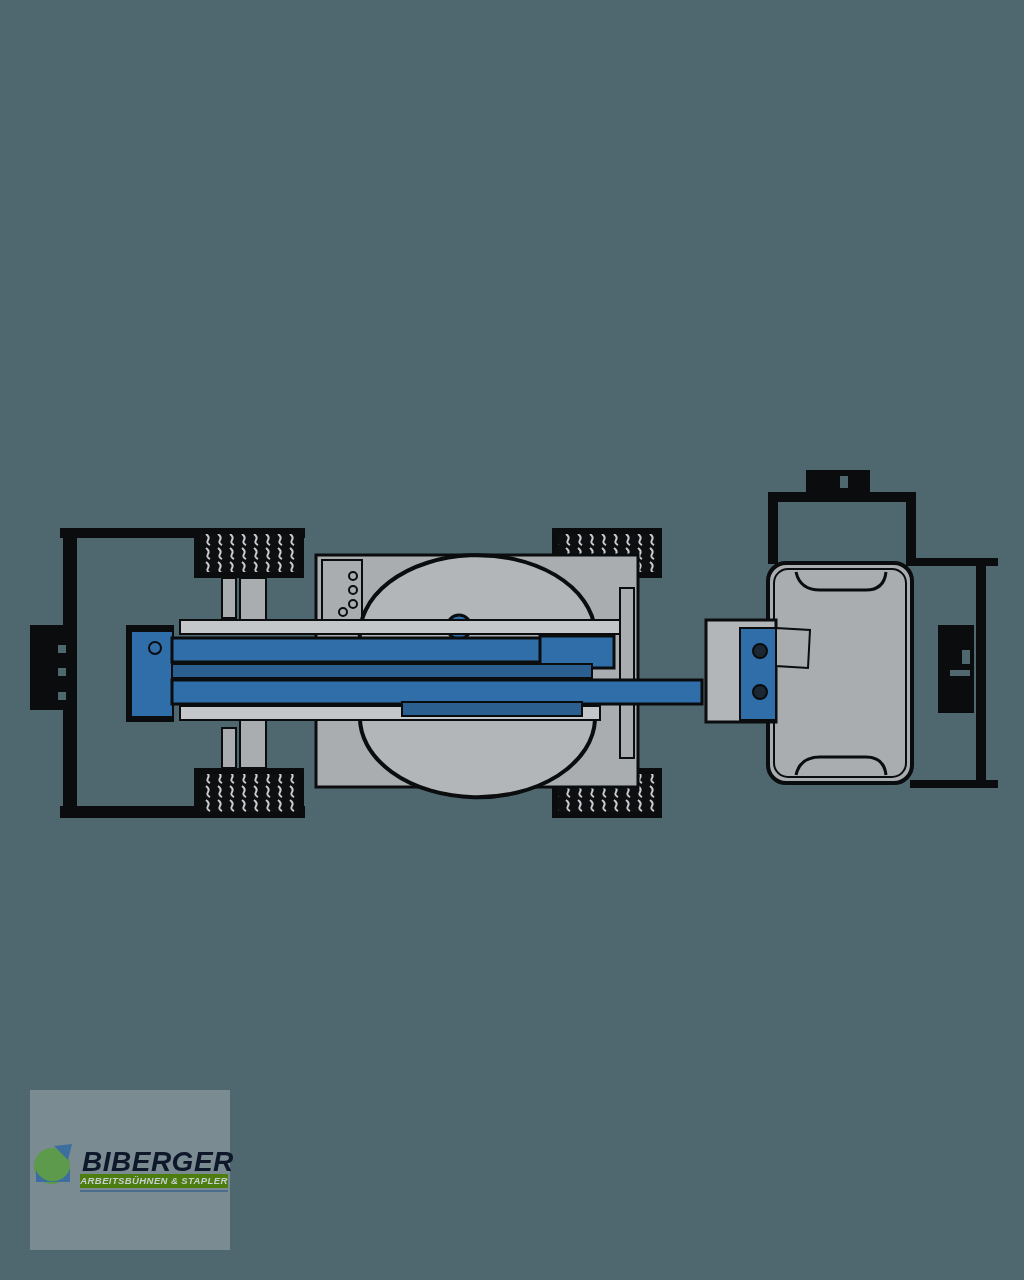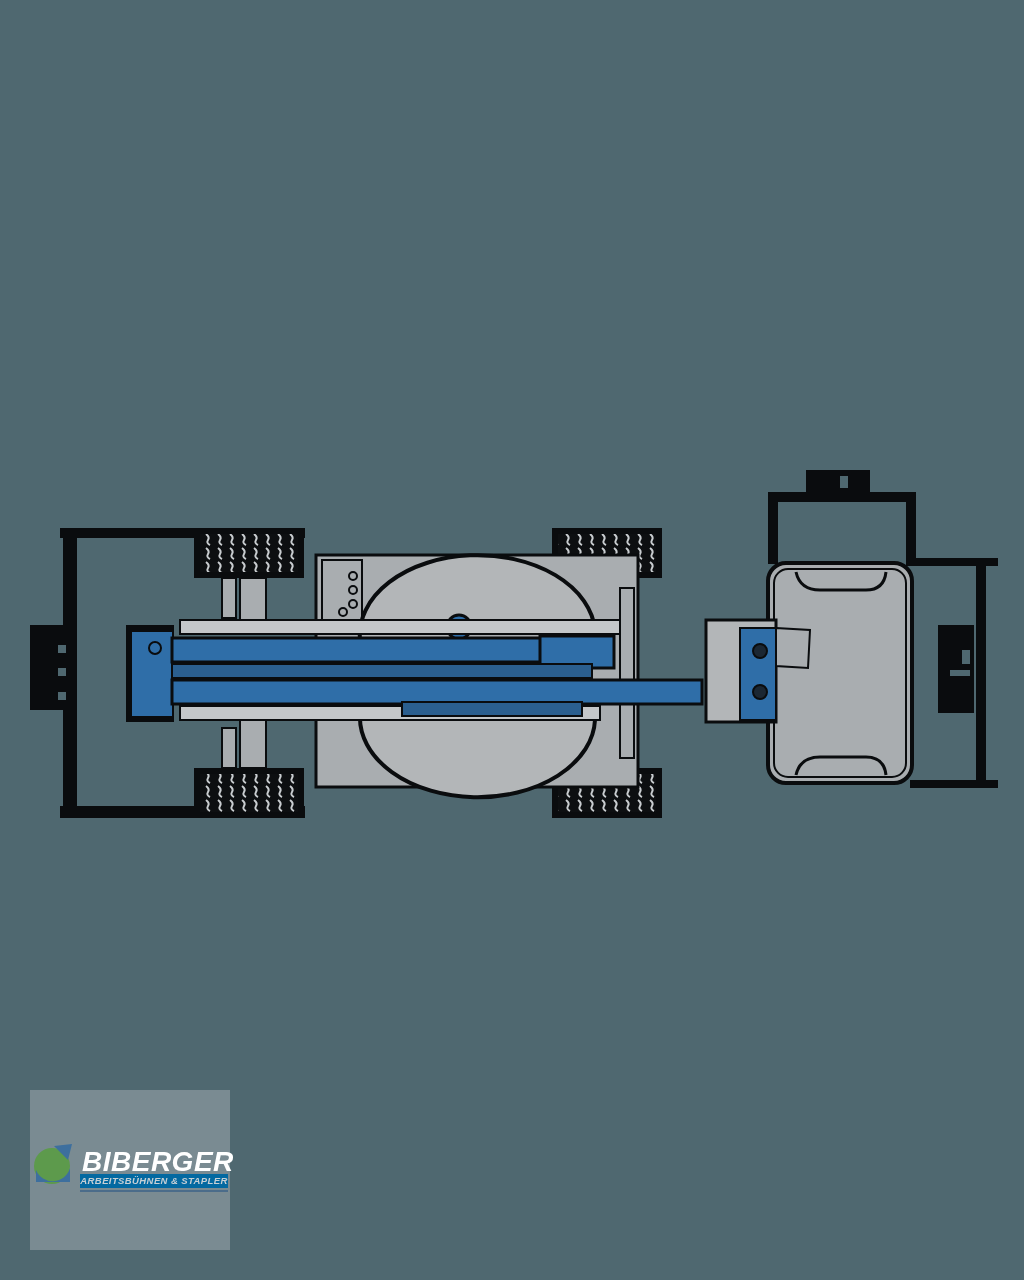--- a/index.html
+++ b/index.html
@@ -1,21 +1,21 @@
 <!DOCTYPE html>
 <html><head>
 <meta charset="utf-8">
 <style>
   html,body{margin:0;padding:0;}
   body{width:1024px;height:1280px;background:#4f6870;position:relative;overflow:hidden;font-family:"Liberation Sans",sans-serif;}
   #drawing{position:absolute;left:0;top:0;width:1024px;height:1280px;}
   #logo-box{position:absolute;left:30px;top:1090px;width:200px;height:160px;background:#7a8b92;}
   #logo-badge{position:absolute;left:2px;top:52px;width:44px;height:44px;}
-  #logo-title{position:absolute;left:52px;top:56px;font-family:"Liberation Sans",sans-serif;font-weight:bold;font-style:italic;font-size:28px;color:#ffffff;letter-spacing:0.5px;}
-  #logo-sub{position:absolute;left:50px;top:84px;width:148px;height:14px;background:#0369a1;color:#c7d0d5;font-weight:bold;font-style:italic;font-size:9.5px;line-height:14px;text-align:center;letter-spacing:0.4px;white-space:nowrap;overflow:hidden;}
+  #logo-title{position:absolute;left:52px;top:56px;font-family:"Liberation Sans",sans-serif;font-weight:bold;font-style:italic;font-size:28px;color:#0f172a;letter-spacing:0.5px;}
+  #logo-sub{position:absolute;left:50px;top:84px;width:148px;height:14px;background:#4d7c0f;color:#c7d0d5;font-weight:bold;font-style:italic;font-size:9.5px;line-height:14px;text-align:center;letter-spacing:0.4px;white-space:nowrap;overflow:hidden;}
   #logo-line{position:absolute;left:50px;top:100px;width:148px;height:2px;background:#4b6c8a;}
 </style>
 </head>
 <body>
 
 <svg id="drawing" viewBox="0 0 1024 1280" xmlns="http://www.w3.org/2000/svg">
   <defs>
     <pattern id="tread" width="12" height="14" patternUnits="userSpaceOnUse">
       <rect width="12" height="14" fill="#0d0f11"></rect>
       <path d="M2 2 Q6 5 4 8 Q2 11 6 13" stroke="#c9cdd0" stroke-width="2" fill="none"></path>

